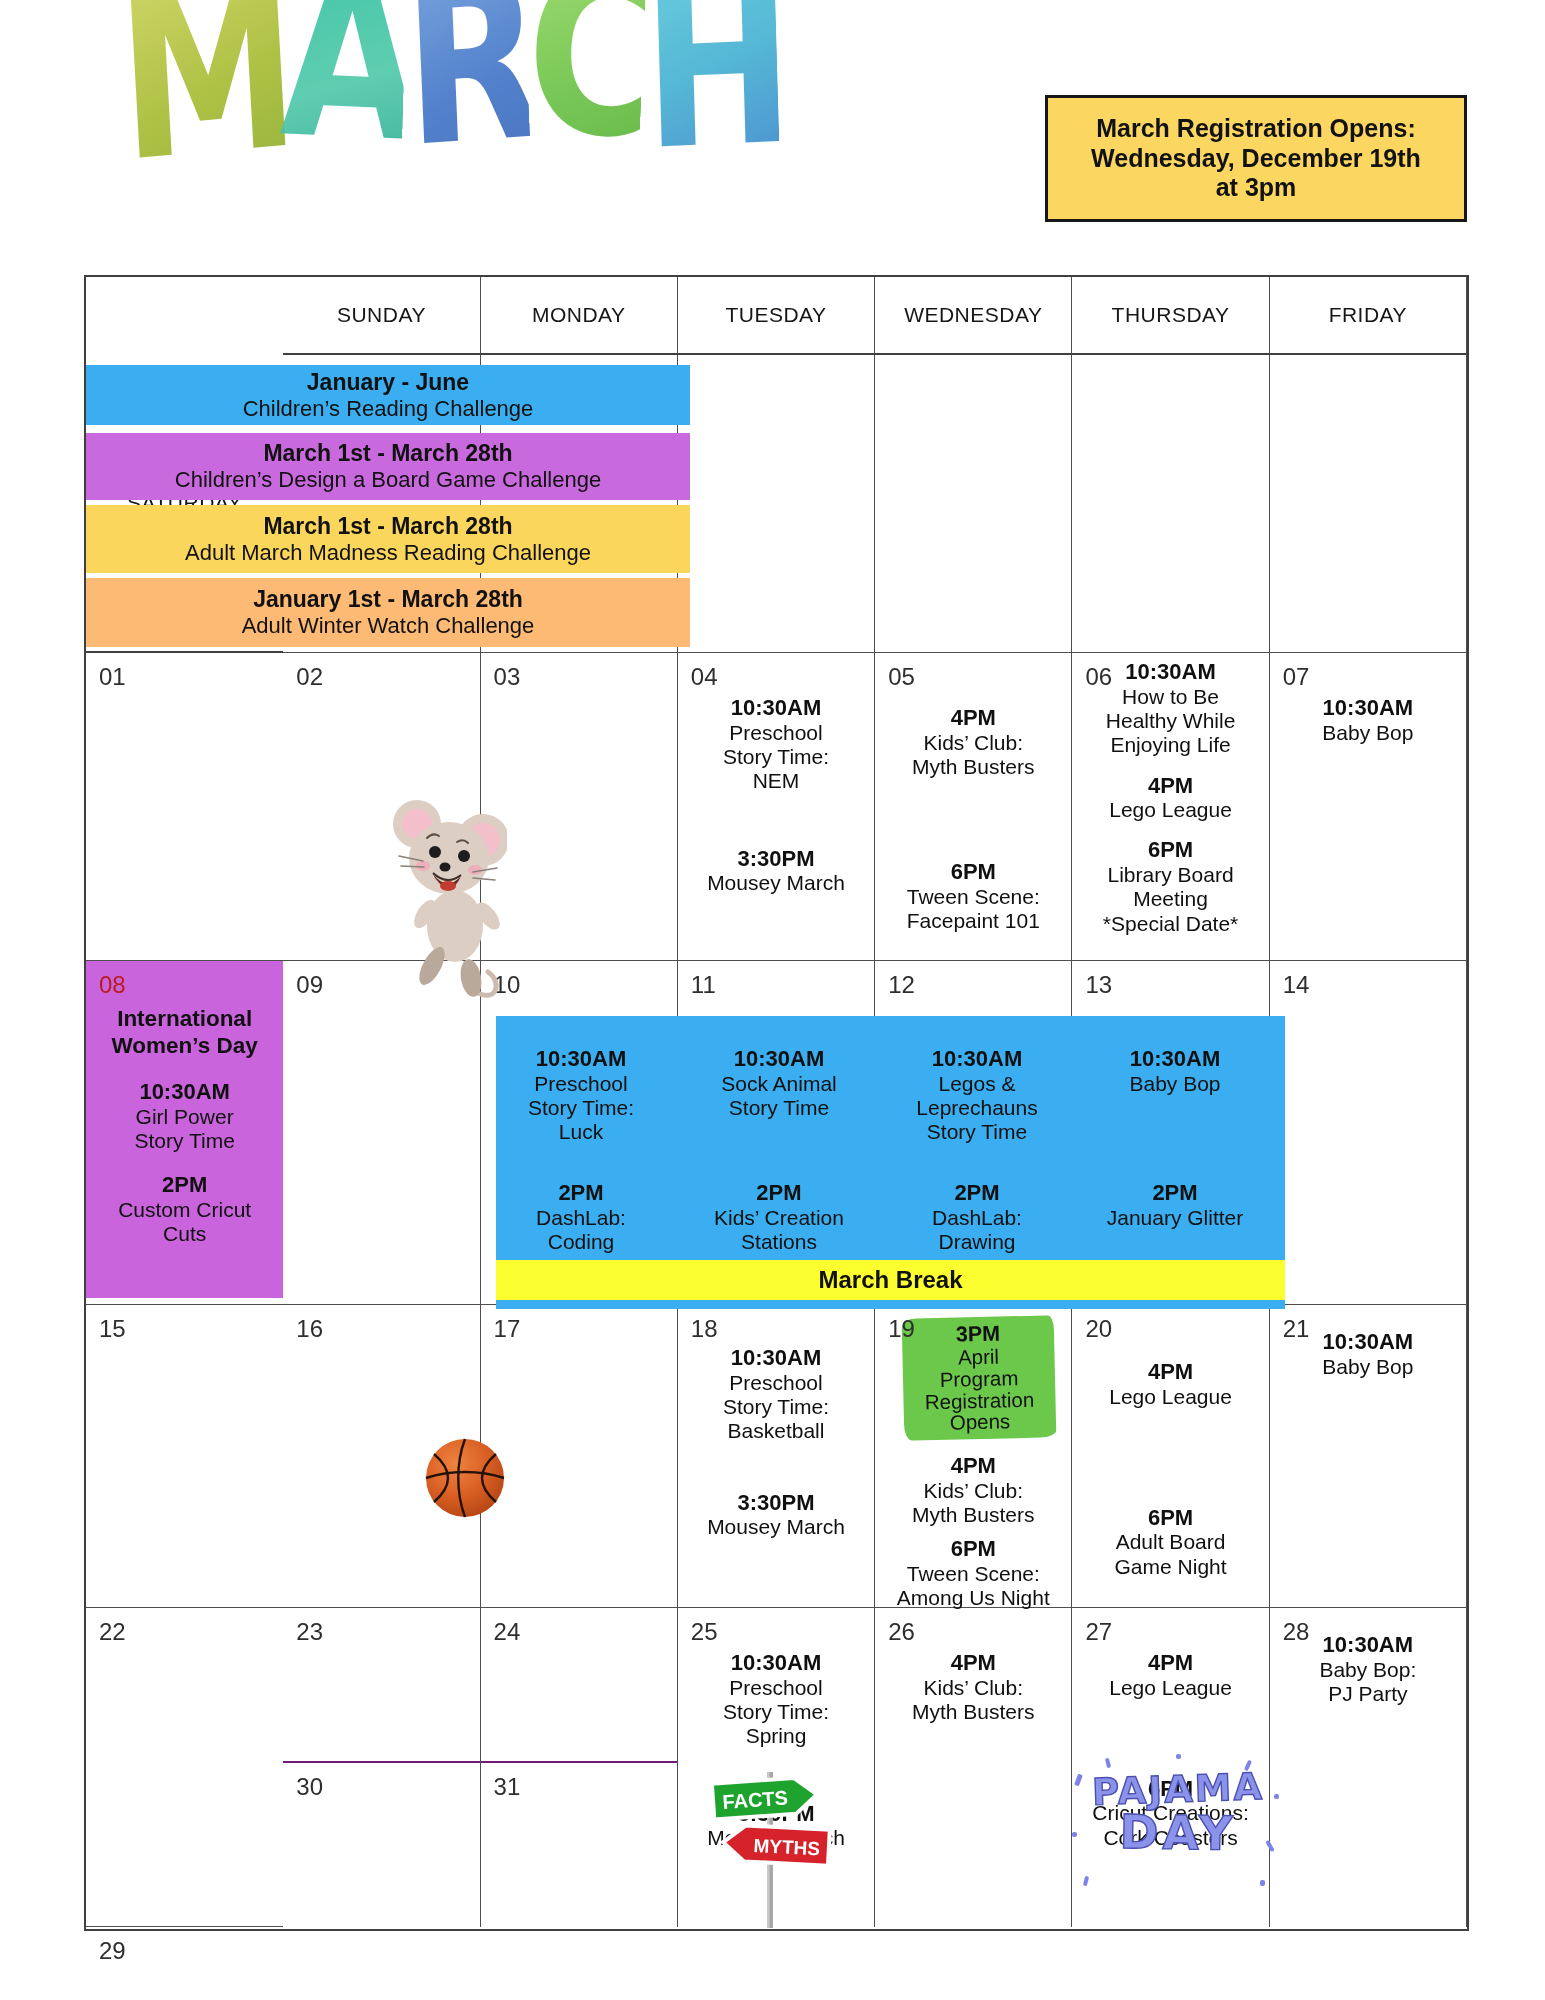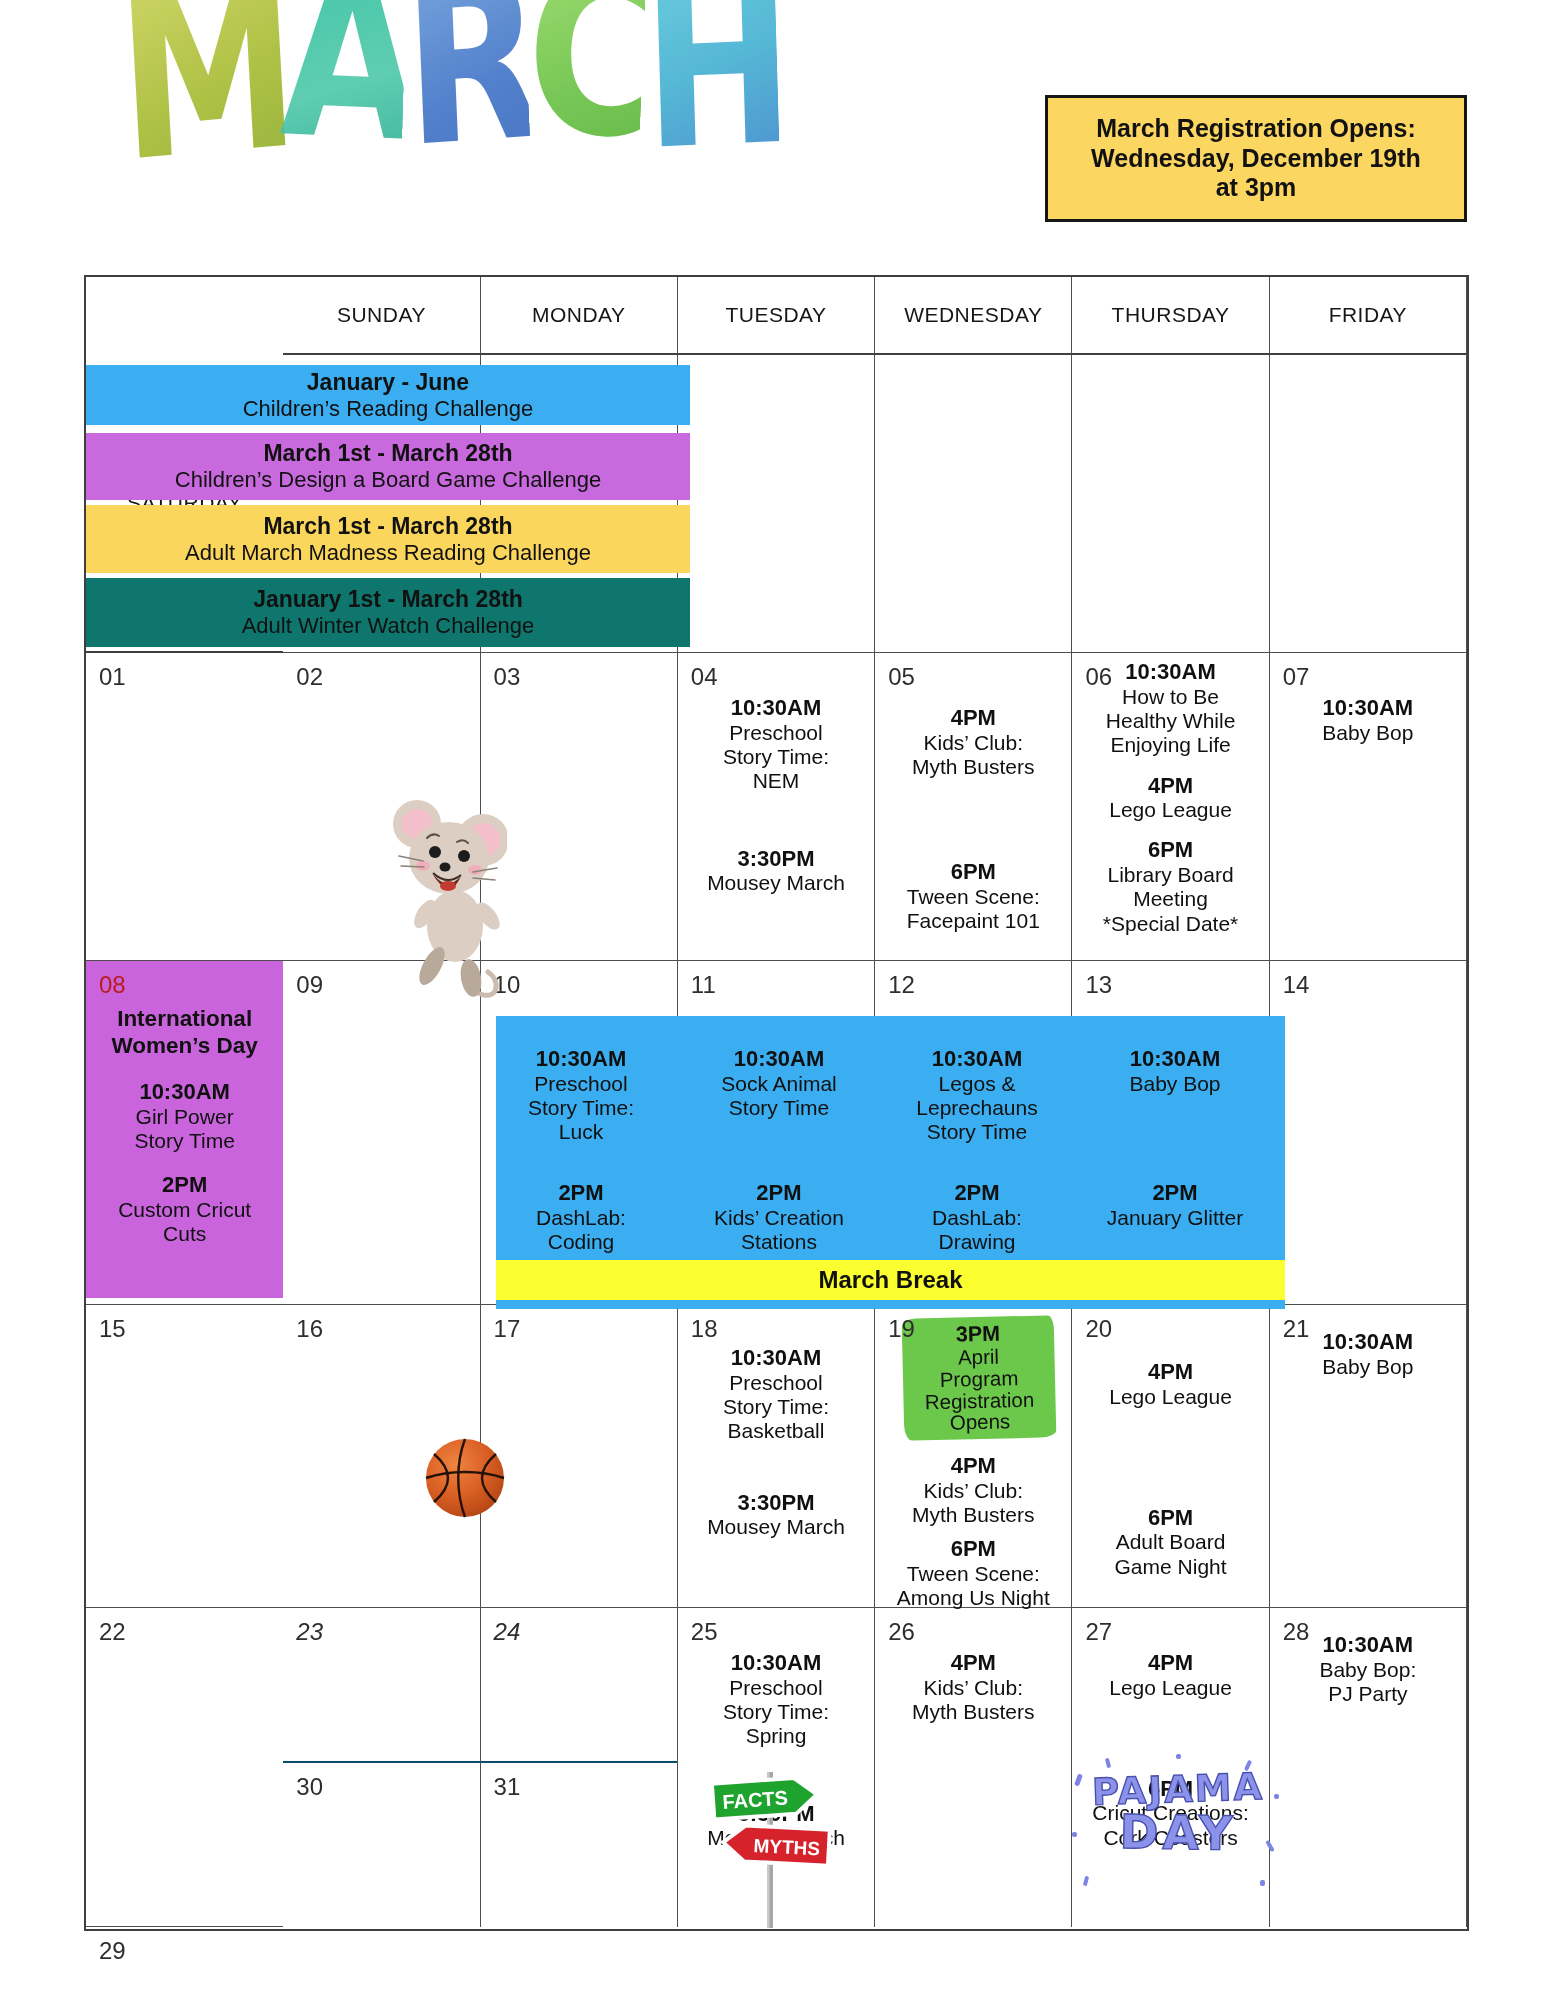--- a/index.html
+++ b/index.html
@@ -76,21 +76,21 @@
   
   .w3ov{position:absolute;left:410px;top:739px;width:789px;height:293px;background:#3aaef0;z-index:4;}
   .w3col{position:absolute;top:0;width:198px;display:flex;flex-direction:column;align-items:center;padding-top:30px;}
   .w3col .event:first-child{height:134px;}
   .mbreak{position:absolute;left:0;right:0;bottom:9px;height:40px;background:#fbff2f;display:flex;
           align-items:center;justify-content:center;font-weight:bold;font-size:24px;color:#111;}
 
   
   .split{display:flex;flex-direction:column;}
   .split .sub{position:relative;box-sizing:border-box;}
-  .split .sub1{height:155px;border-bottom:2px solid #0c4a6e;font-style:italic;}
+  .split .sub1{height:155px;border-bottom:2px solid #701a75;}
   .split .sub2{flex:1;}
 
   
   .ill{position:absolute;z-index:5;}
   .pajama{left:1078px;top:1768px;width:200px;text-align:center;font-family:"DejaVu Sans",sans-serif;
           color:#8b92ea;-webkit-text-stroke:1.4px #4a50ae;font-weight:bold;}
   .pj1{font-size:37px;letter-spacing:2px;transform:rotate(-2deg);}
   .pj2{font-size:47px;letter-spacing:4px;margin-top:-6px;transform:rotate(1deg);}
   .confetti span{position:absolute;background:#7d84e6;border-radius:2px;}
   .cf1{left:-2px;top:6px;width:5px;height:12px;transform:rotate(20deg);}
@@ -124,21 +124,21 @@
           <div class="b2">Children’s Reading Challenge</div>
         </div>
         <div class="banner" style="top: 156px; height: 67px; background: rgb(201, 105, 222);">
           <div class="b1">March 1st - March 28th</div>
           <div class="b2">Children’s Design a Board Game Challenge</div>
         </div>
         <div class="banner" style="top: 228px; height: 68px; background: rgb(251, 214, 93);">
           <div class="b1">March 1st - March 28th</div>
           <div class="b2">Adult March Madness Reading Challenge</div>
         </div>
-        <div class="banner" style="top: 301px; height: 69px; background: #0f766e;">
+        <div class="banner" style="top: 301px; height: 69px; background: #fdba74;">
           <div class="b1">January 1st - March 28th</div>
           <div class="b2">Adult Winter Watch Challenge</div>
         </div>
       </div>
 
     <div class="w3ov" id="w3ov" style="background: rgb(58, 174, 240);">
         <div class="w3col" style="left: 580px;">
           <div class="event">
             <div class="time">10:30AM</div>
             <div>Baby Bop</div>

